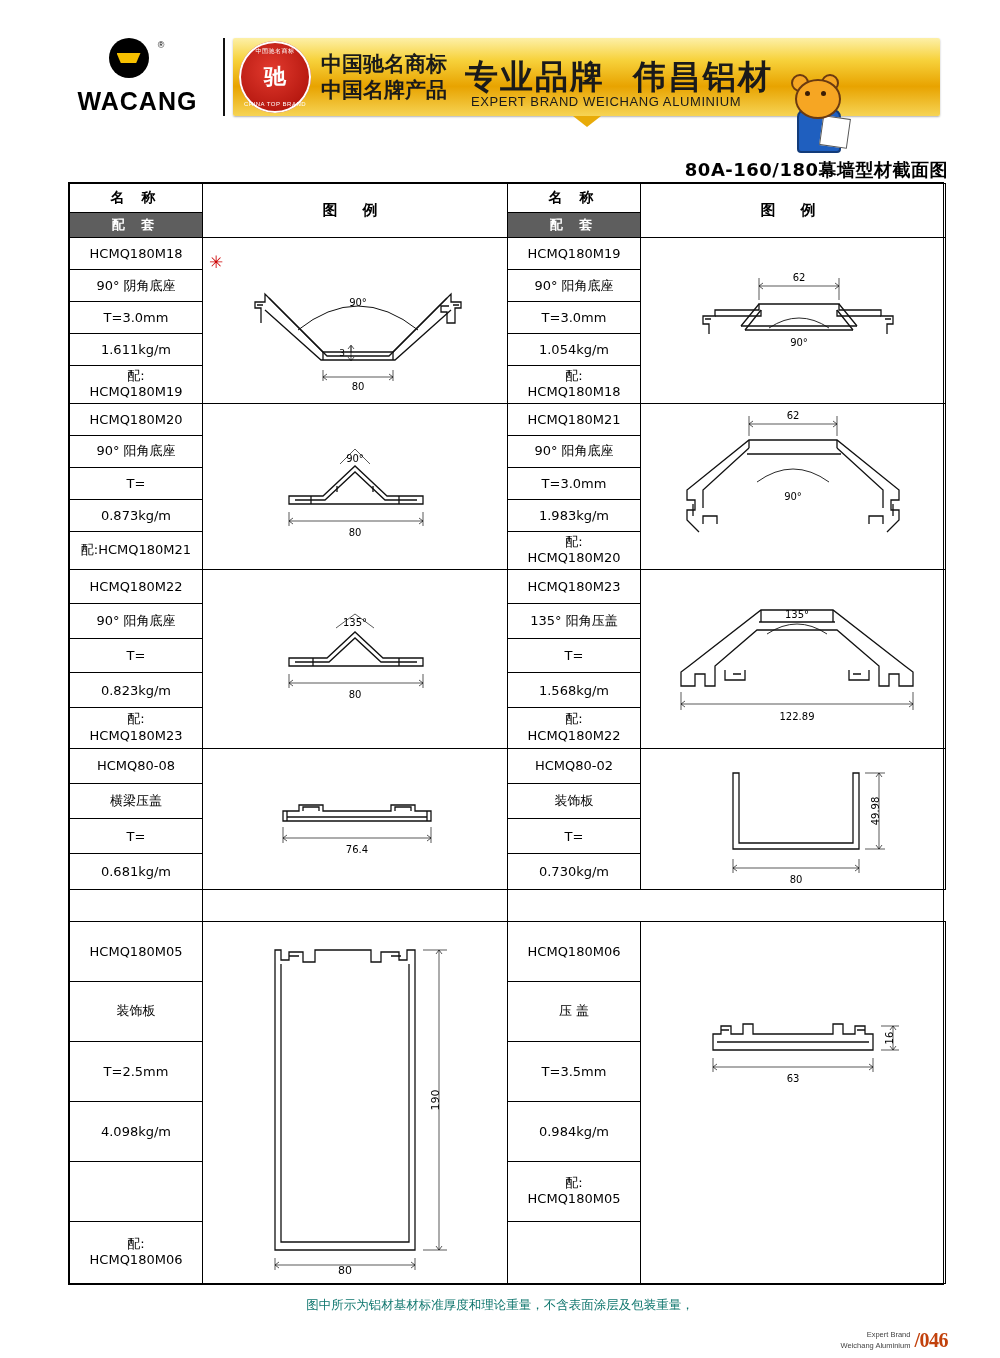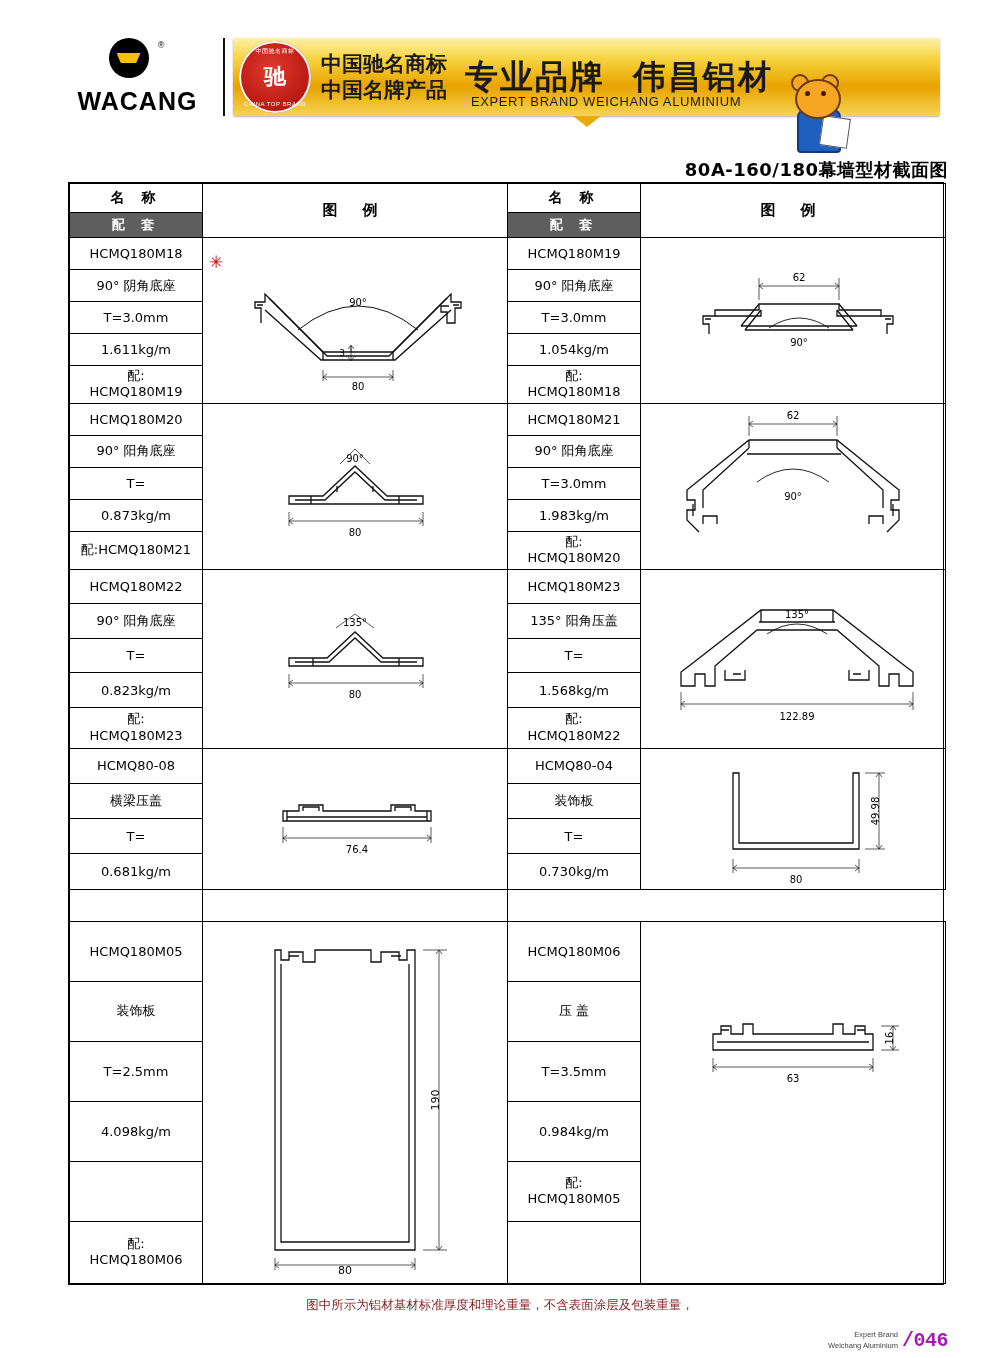--- a/index.html
+++ b/index.html
@@ -282,42 +282,42 @@
   
   .footnote {
     position: absolute;
     left: 0;
     top: 1295px;
     width: 1000px;
     text-align: center;
     font-size: 12.5px;
     line-height: 1.6;
     font-family: "DejaVu Sans", sans-serif;
-    color: #7f1d1d;
+    color: #0f766e;
   }
   .page-foot {
     position: absolute;
     right: 52px;
     top: 1329px;
     display: flex;
     align-items: center;
     gap: 4px;
   }
   .foot-en {
     text-align: right;
     font-size: 7.5px;
     line-height: 1.35;
     color: #444;
     font-family: "Liberation Sans", sans-serif;
   }
   .foot-num {
     font-size: 20px;
     font-weight: bold;
-    color: #a21caf;
-    font-family: Liberation Mono, monospace;
+    color: #c2410c;
+    font-family: Liberation Serif, serif;
     letter-spacing: -.5px;
   }
 </style>
 </head>
 <body>
 
 <div class="banner">
   <div class="banner-inner">
 
     <div class="logo-block">
@@ -609,21 +609,21 @@
           </g>
           <g stroke="#111" stroke-width=".7" fill="none">
             <path d="M80 78 L80 94 M228 78 L228 94"></path>
             <path d="M80 89 L228 89"></path>
             <path d="M84 86 L80 89 L84 92 M224 86 L228 89 L224 92"></path>
           </g>
           <text x="154" y="104" font-size="10" text-anchor="middle" font-family="DejaVu Sans, sans-serif">76.4</text>
         </svg>
       </div>
     </td>
-    <td class="spec-cell">HCMQ80-04</td>
+    <td class="spec-cell">HCMQ80-02</td>
     <td class="fig-cell" rowspan="4">
       <div class="fig-box">
         <svg width="305" height="140" viewBox="0 0 305 140">
           <g fill="none" stroke="#111" stroke-width="1.3">
             <path d="M92 24 L92 100 L218 100 L218 24 L212 24 L212 94 L98 94 L98 24 Z"></path>
           </g>
           <g stroke="#111" stroke-width=".7" fill="none">
             <path d="M92 110 L92 124 M218 110 L218 124"></path>
             <path d="M92 119 L218 119"></path>
             <path d="M96 116 L92 119 L96 122 M214 116 L218 119 L214 122"></path>

